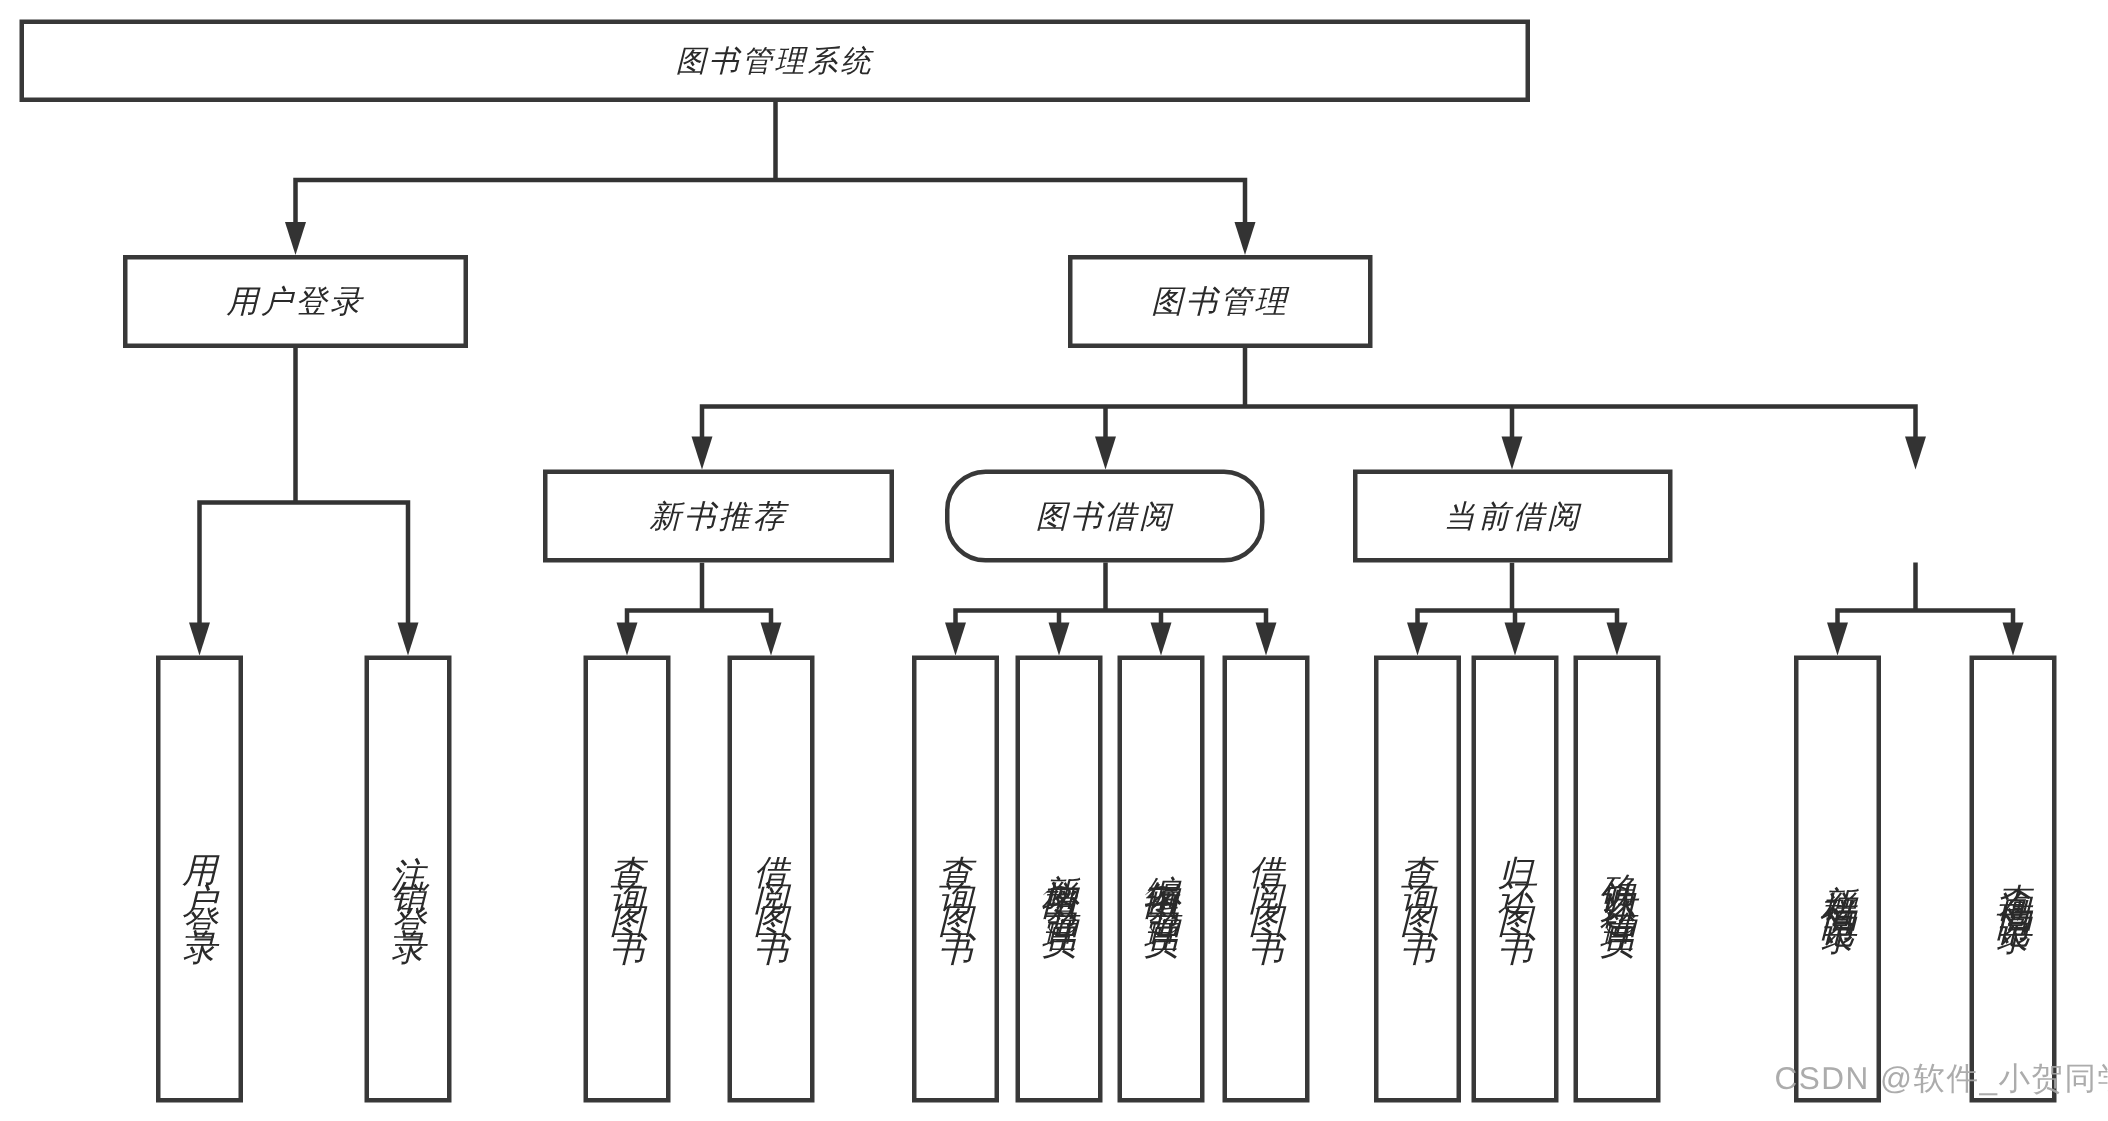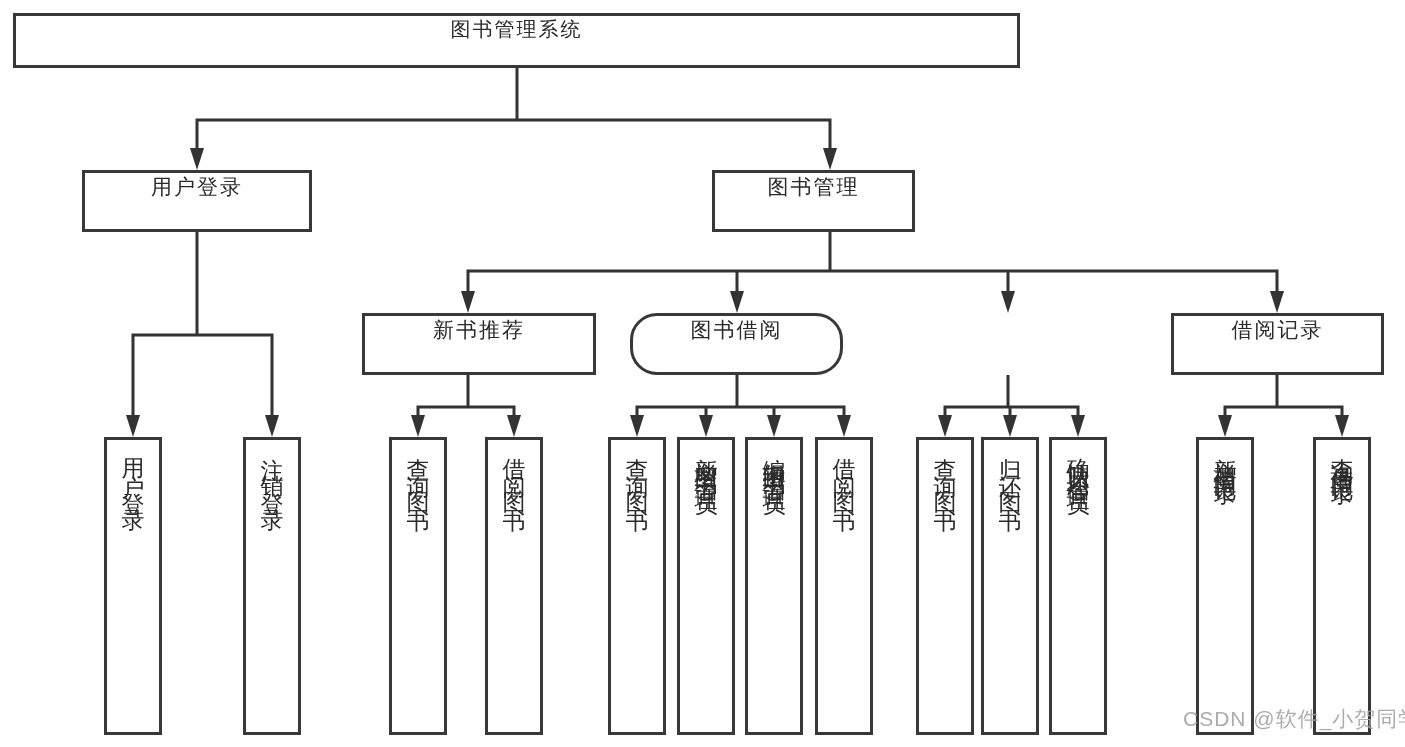--- a/index.html
+++ b/index.html
@@ -1,22 +1,22 @@
 <!DOCTYPE html>
 <html><head>
 <meta charset="utf-8">
 <style>
   html,body{margin:0;padding:0;background:#ffffff;}
   body{width:1405px;height:747px;position:relative;overflow:hidden;
        font-family:"Liberation Sans","DejaVu Sans",sans-serif;}
   #stage{position:absolute;left:0;top:0;width:1405px;height:747px;}
   #connectors{position:absolute;left:0;top:0;z-index:1;}
   .box{position:absolute;border:3px solid #383838;background:#ffffff;
-       box-sizing:border-box;display:flex;align-items:flex-start;justify-content:center;
-       color:#2a2a2a;z-index:2;}
+       box-sizing:border-box;display:flex;align-items:center;justify-content:center;
+       color:#2a2a2a;z-index:2;font-style:italic;}
   .h-box{font-size:21px;letter-spacing:2px;white-space:nowrap;}
   .root-box{font-size:20px;}
   .v-box{font-size:23px;top:437px;width:58px;height:298px;}
   .v-box span{writing-mode:vertical-rl;text-orientation:mixed;letter-spacing:5px;line-height:1;}
   .v-box.spread span{letter-spacing:17px;}
   #watermark{position:absolute;left:1183px;top:705px;z-index:5;
              font-size:21px;color:rgba(165,165,165,0.92);letter-spacing:1px;white-space:nowrap;}
 </style>
 </head>
 <body>
@@ -62,22 +62,22 @@
   <div class="box h-box" style="left:712px;top:170px;width:203px;height:62px;">
     <span>图书管理</span>
   </div>
 
   <div class="box h-box" style="left:362px;top:313px;width:234px;height:62px;">
     <span>新书推荐</span>
   </div>
   <div class="box h-box" style="left:630px;top:313px;width:213px;height:62px;border-radius:27px;">
     <span>图书借阅</span>
   </div>
-  <div class="box h-box" style="left:1171px;top:313px;width:213px;height:62px;">
-    <span>借阅记录</span>
+  <div class="box h-box" style="left:902px;top:313px;width:213px;height:62px;">
+    <span>当前借阅</span>
   </div>
 
   <div class="box v-box spread" style="left:104px;">
     <span>用户登录</span>
   </div>
   <div class="box v-box spread" style="left:243px;">
     <span>注销登录</span>
   </div>
   <div class="box v-box spread" style="left:389px;">
     <span>查询图书</span>

